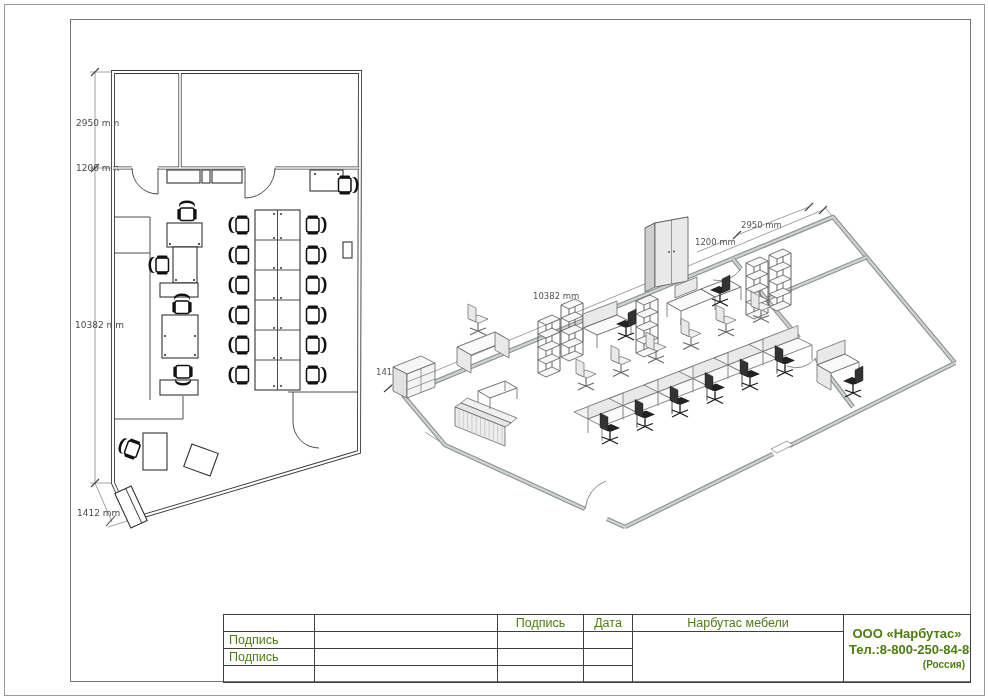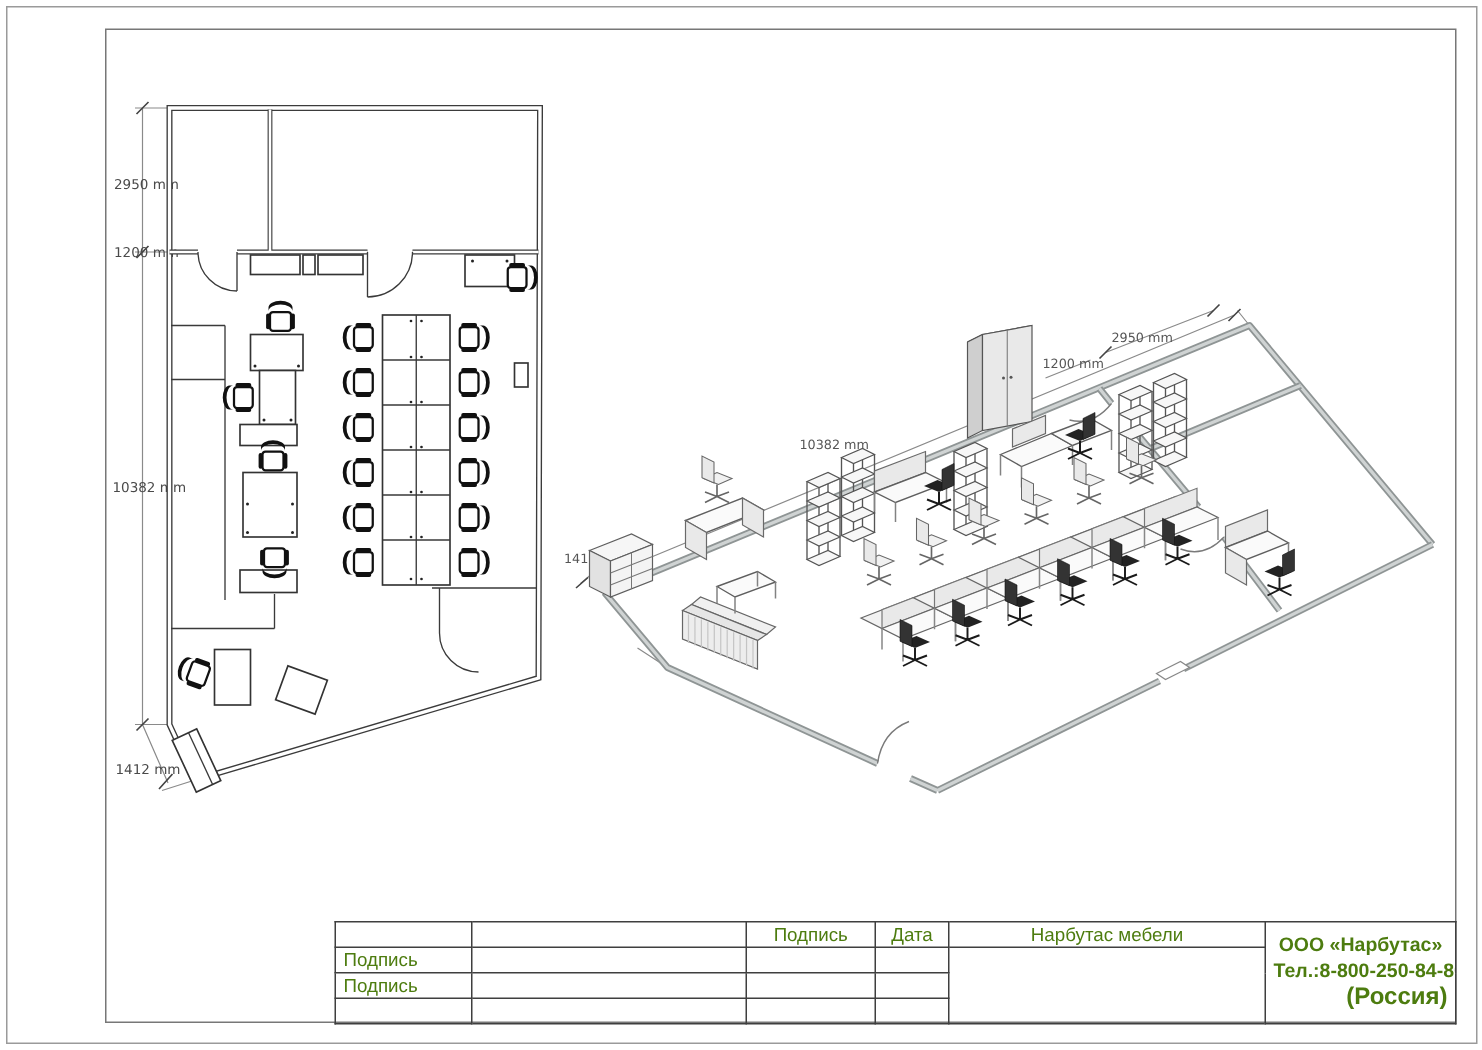--- a/index.html
+++ b/index.html
@@ -31,21 +31,21 @@
   .arc{stroke:#7a7a7a;stroke-width:0.9;fill:none;}
   .dtx2{font:8.5px "DejaVu Sans",sans-serif;fill:#555;}
   
   .tb{position:absolute;left:223px;top:614px;width:747px;height:66px;
       border-collapse:collapse;table-layout:fixed;font-size:12.5px;color:#4d7c0f;}
   .tb td{border:1px solid #3f3f3f;padding:0 5px;height:16px;white-space:nowrap;
          overflow:hidden;}
   .tb td.c{text-align:center;}
   .company{text-align:right;padding-right:7px;vertical-align:middle;line-height:1.25;}
   .company .l1,.company .l2{font-weight:bold;font-size:13px;text-align:center;}
-  .company .l3{font-weight:bold;font-size:16px;text-align:right;}
+  .company .l3{font-weight:bold;font-size:10px;text-align:right;}
 </style>
 </head>
 <body>
 
 <div class="sheet">
   <div class="outer-border"></div>
   <div class="inner-frame"></div>
 
   <svg class="plan" width="300" height="475" viewBox="0 0 300 475">
     <defs>

